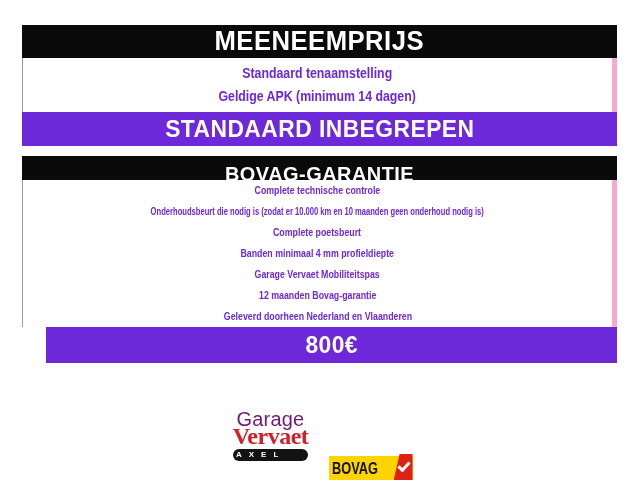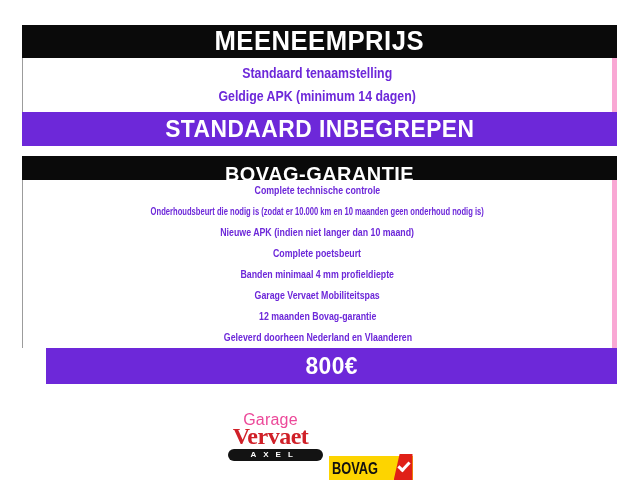--- a/index.html
+++ b/index.html
@@ -34,26 +34,26 @@
   .cond { display:inline-block; transform:scaleX(0.88); transform-origin:50% 50%; white-space:nowrap; }
   .cond.squeeze { transform:scaleX(0.76); }
   .hcond { display:inline-block; transform:scaleX(0.95); transform-origin:50% 50%; white-space:nowrap; letter-spacing:0.5px; }
 
   
   .logos {
     position:absolute; left:0; top:412px; width:640px;
     display:flex; justify-content:center; align-items:flex-start; gap:15px;
   }
   .gv { width:86px; text-align:center; }
-  .gv-garage  { font-size:16px; line-height:15px; color:#ec4899; letter-spacing:0.2px; }
+  .gv-garage  { font-size:20px; line-height:15px; color:#701a75; letter-spacing:0.2px; }
   .gv-vervaet { font-size:24px; line-height:18px; font-weight:bold; color:#d02028; letter-spacing:-0.5px;font-family:Liberation Serif, serif; }
   .gv-axel {
     margin:4px auto 0 auto; width:72px; height:12px; line-height:12px;
     background:#131313; color:#ffffff; border-radius:8px;
-    font-size:8px; font-weight:bold; letter-spacing:7px; padding-left:23px; text-align:left;
+    font-size:8px; font-weight:bold; letter-spacing:7px; padding-left:3px; text-align:left;
   }
 
   .bv { width:84px;margin-top:44px; }
   .bv-top { position:relative; height:25px; background:#fdd400; }
   .bv-name {
     position:absolute; left:3px; top:0; line-height:25px;
     font-size:16px; font-weight:bold; color:#101010;
     display:inline-block; transform:scaleX(0.8); transform-origin:left center;
   }
   .bv-flag {
@@ -100,23 +100,20 @@
       <span class="hcond">BOVAG-GARANTIE</span>
     </div>
     <div class="pbody">
       <div class="line">
         <span class="cond">Complete technische controle</span>
       </div>
       <div class="line">
         <span class="cond squeeze">Onderhoudsbeurt die nodig is (zodat er 10.000 km en 10 maanden geen onderhoud nodig is)</span>
       </div>
       <div class="line">
-        <span class="cond">Nieuwe APK (indien niet langer dan 10 maand)</span>
-      </div>
-      <div class="line">
         <span class="cond">Complete poetsbeurt</span>
       </div>
       <div class="line">
         <span class="cond">Banden minimaal 4 mm profieldiepte</span>
       </div>
       <div class="line">
         <span class="cond">Garage Vervaet Mobiliteitspas</span>
       </div>
       <div class="line">
         <span class="cond">12 maanden Bovag-garantie</span>

